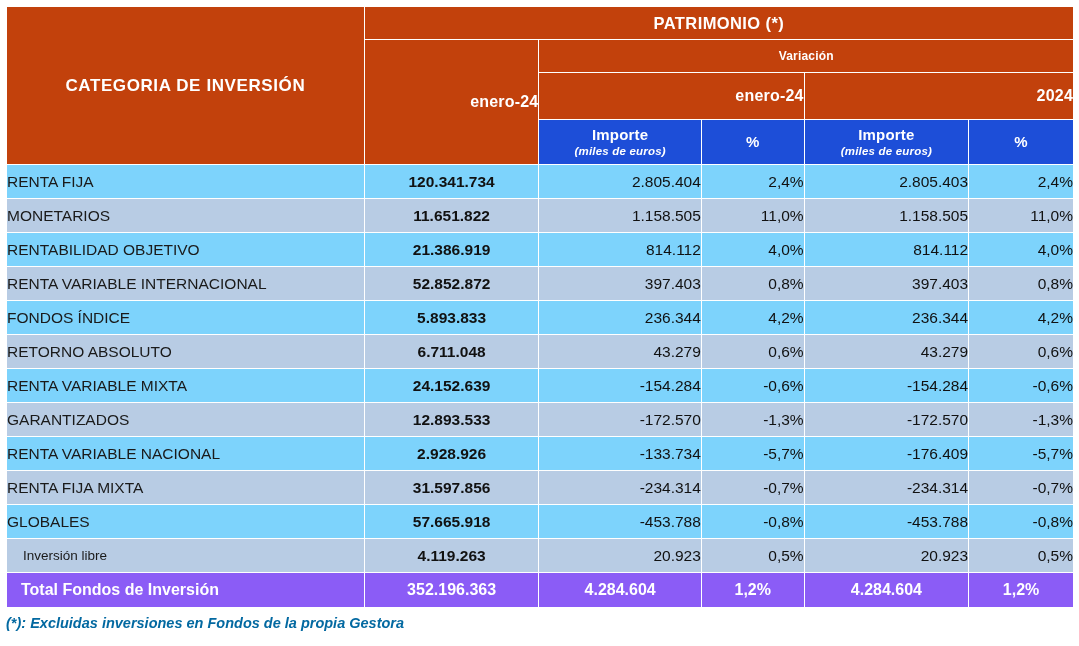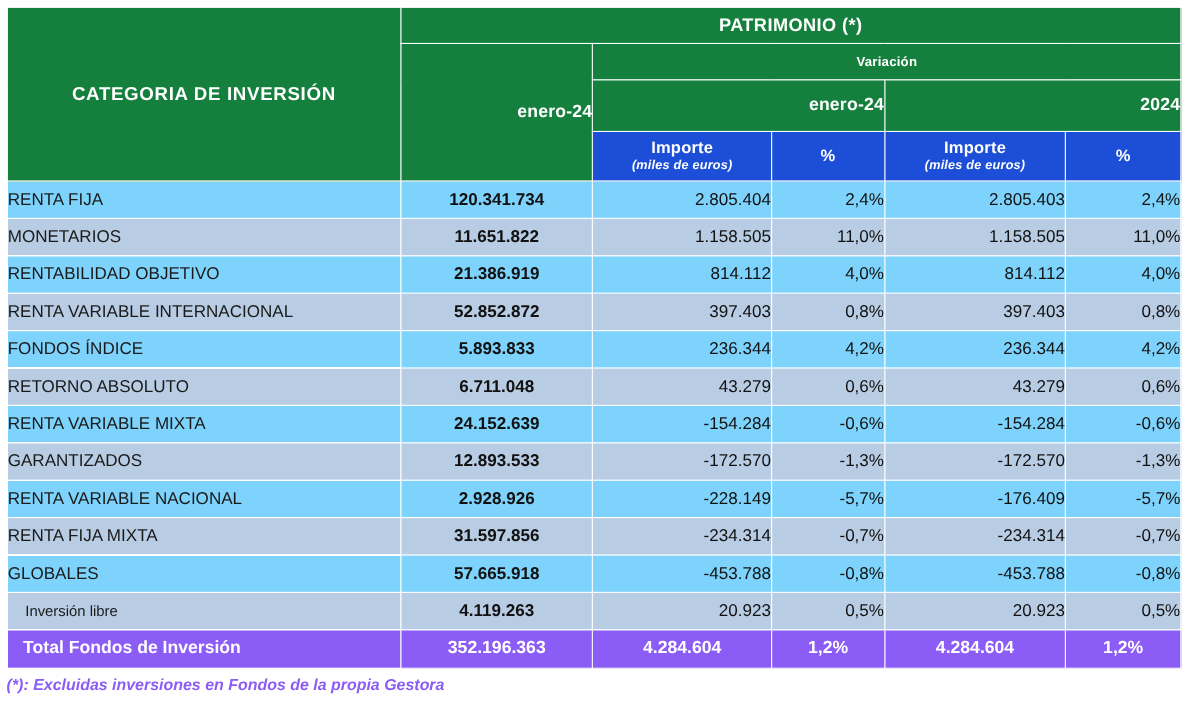--- a/index.html
+++ b/index.html
@@ -26,21 +26,21 @@
     margin: 6px 0 0 6px;
   }
   table.fund-table td, table.fund-table th {
     border: 1px solid #ffffff;
     padding: 0;
     margin: 0;
   }
 
   
   .hdr {
-    background: #15803d;
+    background: #c2410c;
     color: #ffffff;
     text-align: center;
     vertical-align: middle;
     font-weight: bold;
     letter-spacing: .2px;
   }
   .hdr-cat {
     font-size: 17px;
     letter-spacing: .6px;
   }
@@ -120,21 +120,21 @@
   tr.total td.cat { padding-left: 14px; }
   tr.total td.num { text-align: center; padding-right: 0; }
   tr.total td.pct { text-align: center; padding-right: 0; }
 
   
   .footnote {
     margin: 7px 0 0 6px;
     font-size: 14.5px;
     font-style: italic;
     font-weight: bold;
-    color: #8b5cf6;
+    color: #0369a1;
   }
 </style>
 </head>
 <body>
 
 <div class="wrap">
 
   <table class="fund-table">
     <colgroup>
       <col style="width:348px">
@@ -233,21 +233,21 @@
         <td class="cat">GARANTIZADOS</td>
         <td class="val">12.893.533</td>
         <td class="num">-172.570</td>
         <td class="pct">-1,3%</td>
         <td class="num">-172.570</td>
         <td class="pct">-1,3%</td>
       </tr>
       <tr class="r-odd">
         <td class="cat">RENTA VARIABLE NACIONAL</td>
         <td class="val">2.928.926</td>
-        <td class="num">-228.149</td>
+        <td class="num">-133.734</td>
         <td class="pct">-5,7%</td>
         <td class="num">-176.409</td>
         <td class="pct">-5,7%</td>
       </tr>
       <tr class="r-even">
         <td class="cat">RENTA FIJA MIXTA</td>
         <td class="val">31.597.856</td>
         <td class="num">-234.314</td>
         <td class="pct">-0,7%</td>
         <td class="num">-234.314</td>

